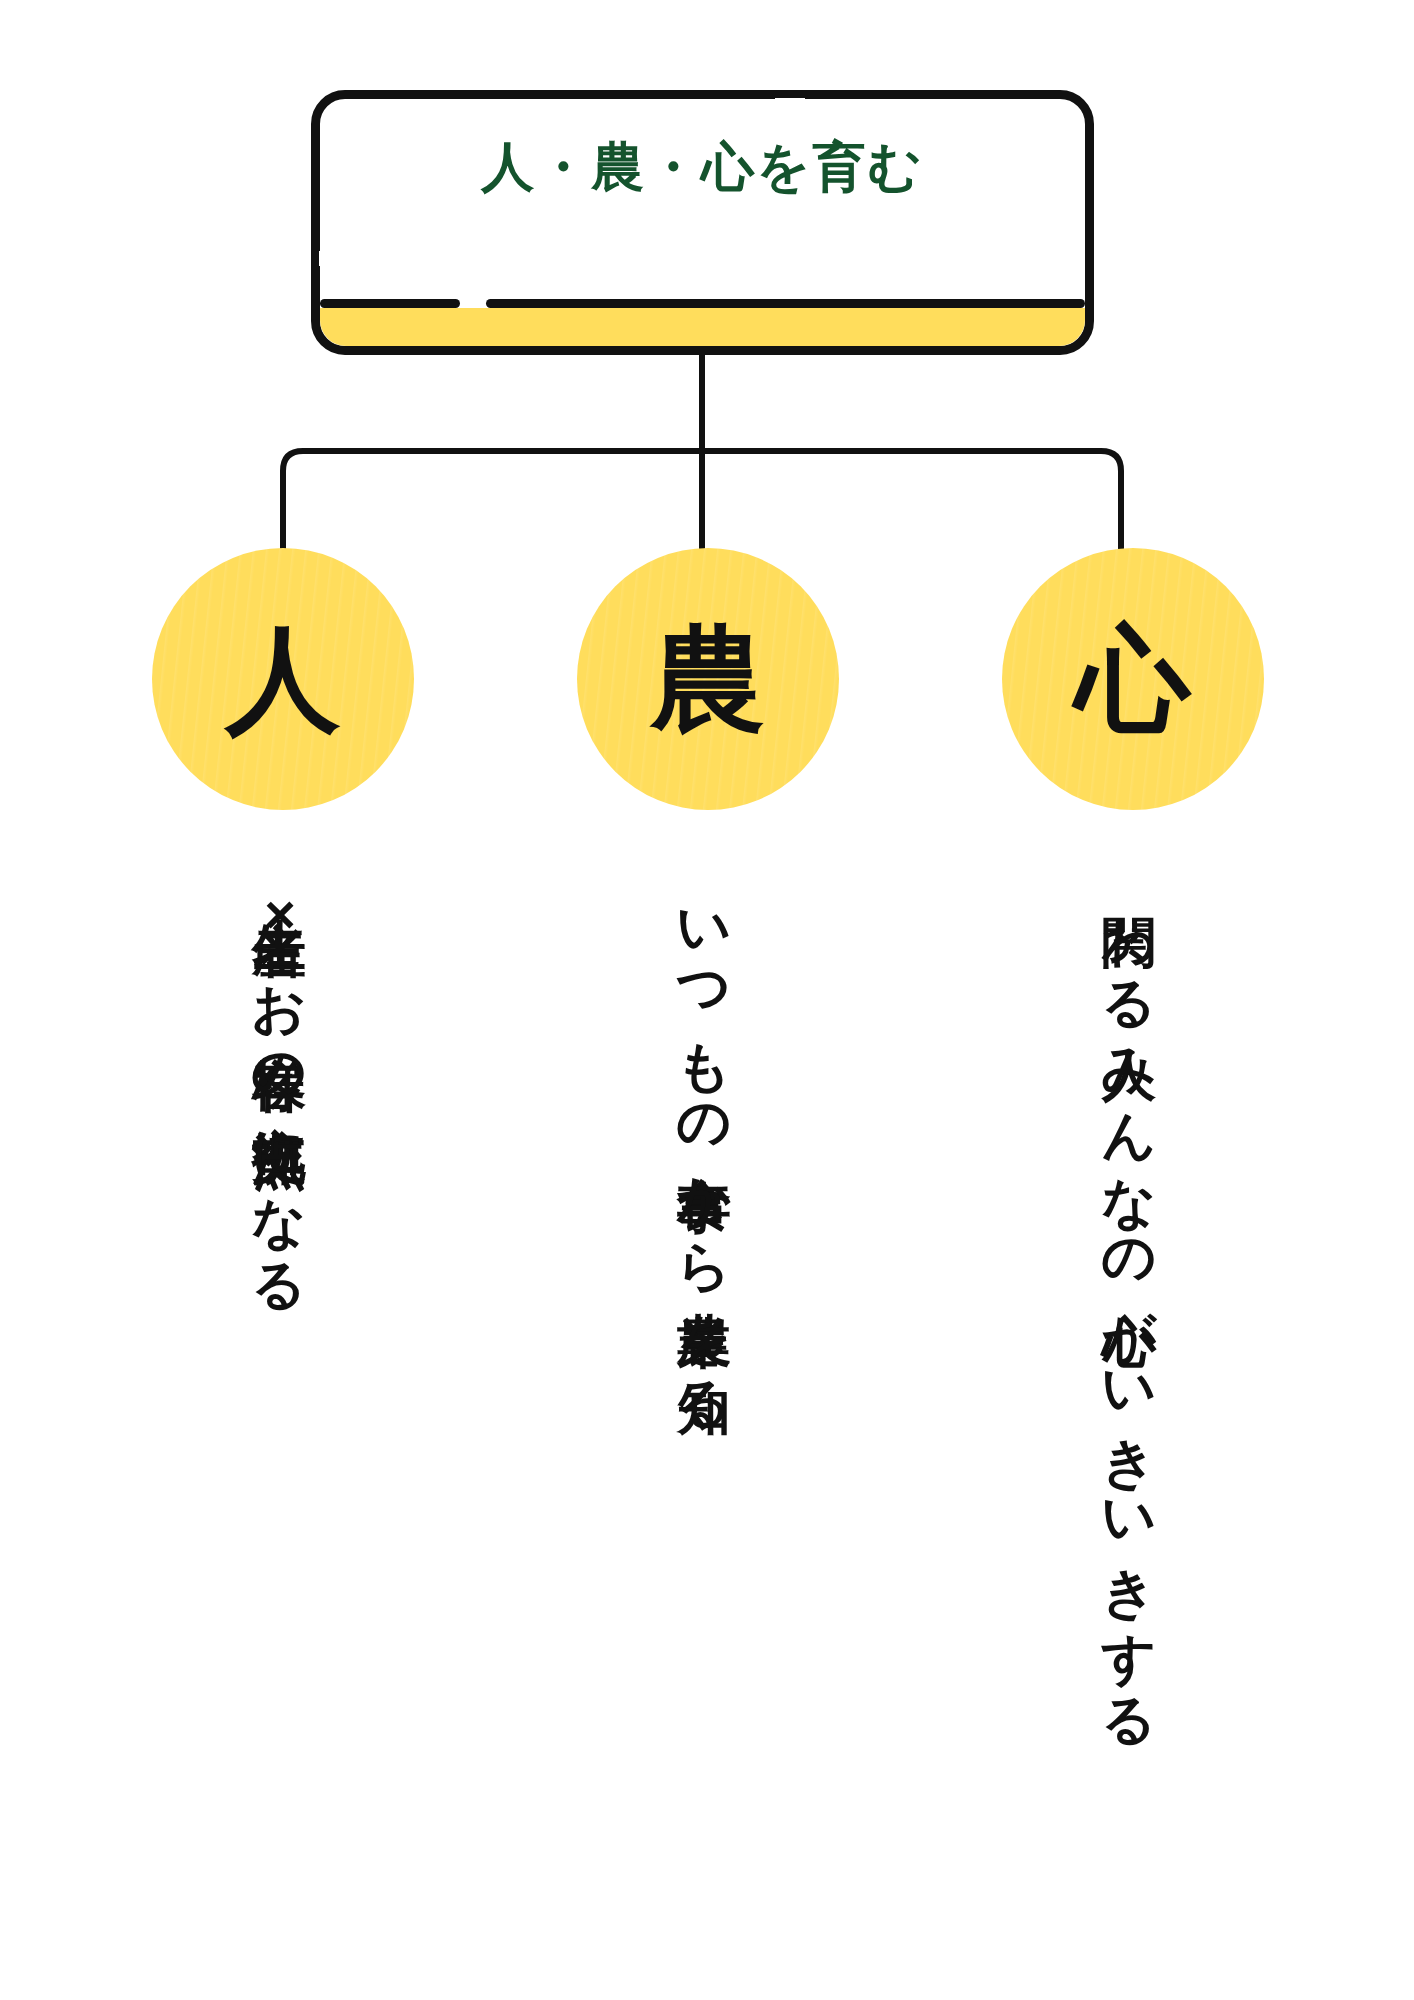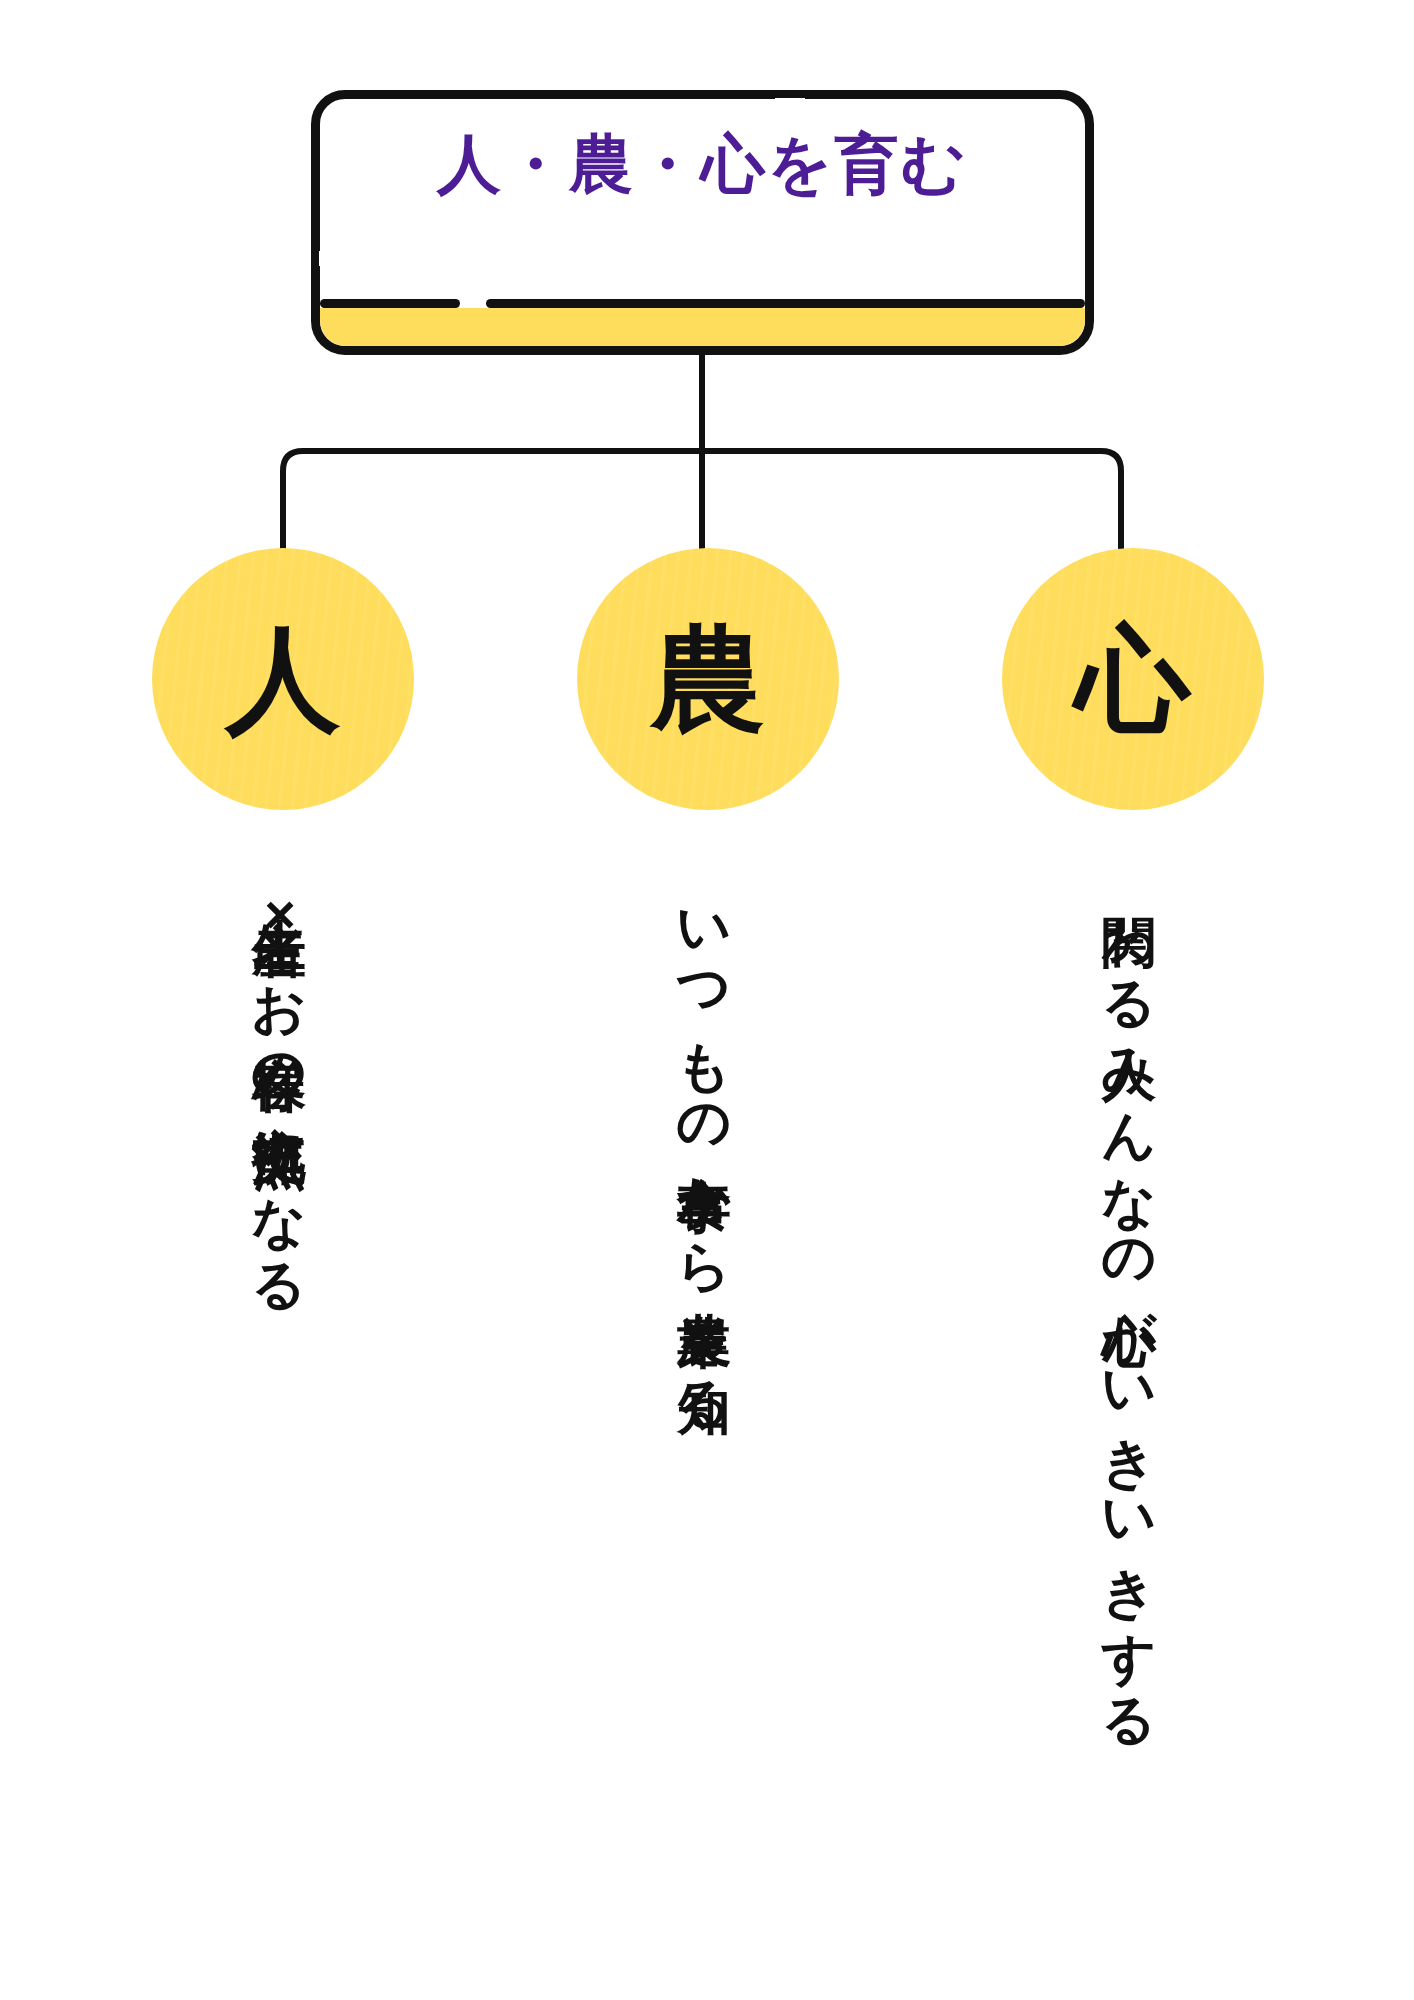--- a/index.html
+++ b/index.html
@@ -77,27 +77,27 @@
     left: 455px;
     width: 30px;
     height: 11px;
     background: #ffffff;
   }
 
   .title-text {
     position: absolute;
     left: 0;
     right: 0;
-    top: 42px;
+    top: 50px;
     text-align: center;
-    font-size: 64px;
+    font-size: 53px;
     font-weight: 700;
     letter-spacing: 2px;
     line-height: 1;
-    color: #4c1d95;
+    color: #14532d;
     white-space: nowrap;
   }
 
   
   #connectors {
     position: absolute;
     left: 0;
     top: 0;
     width: 1414px;
     height: 2000px;

